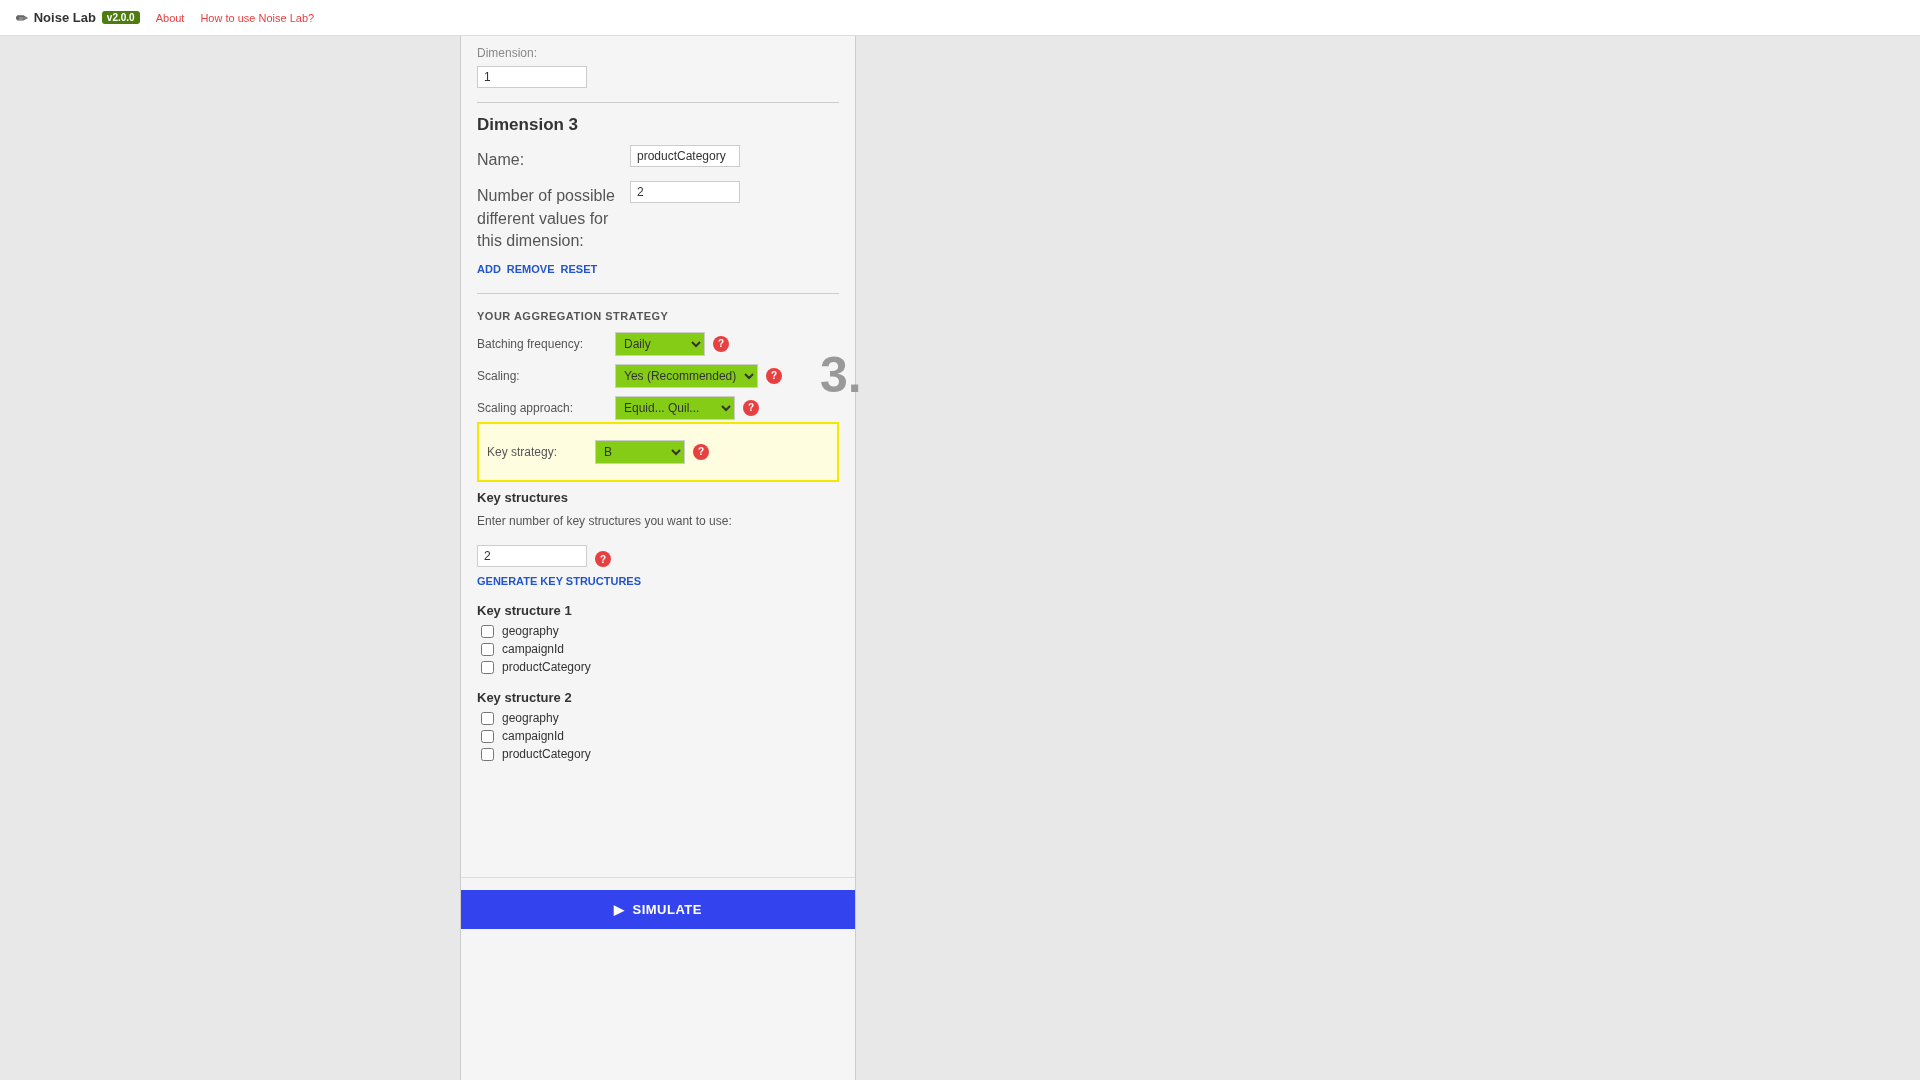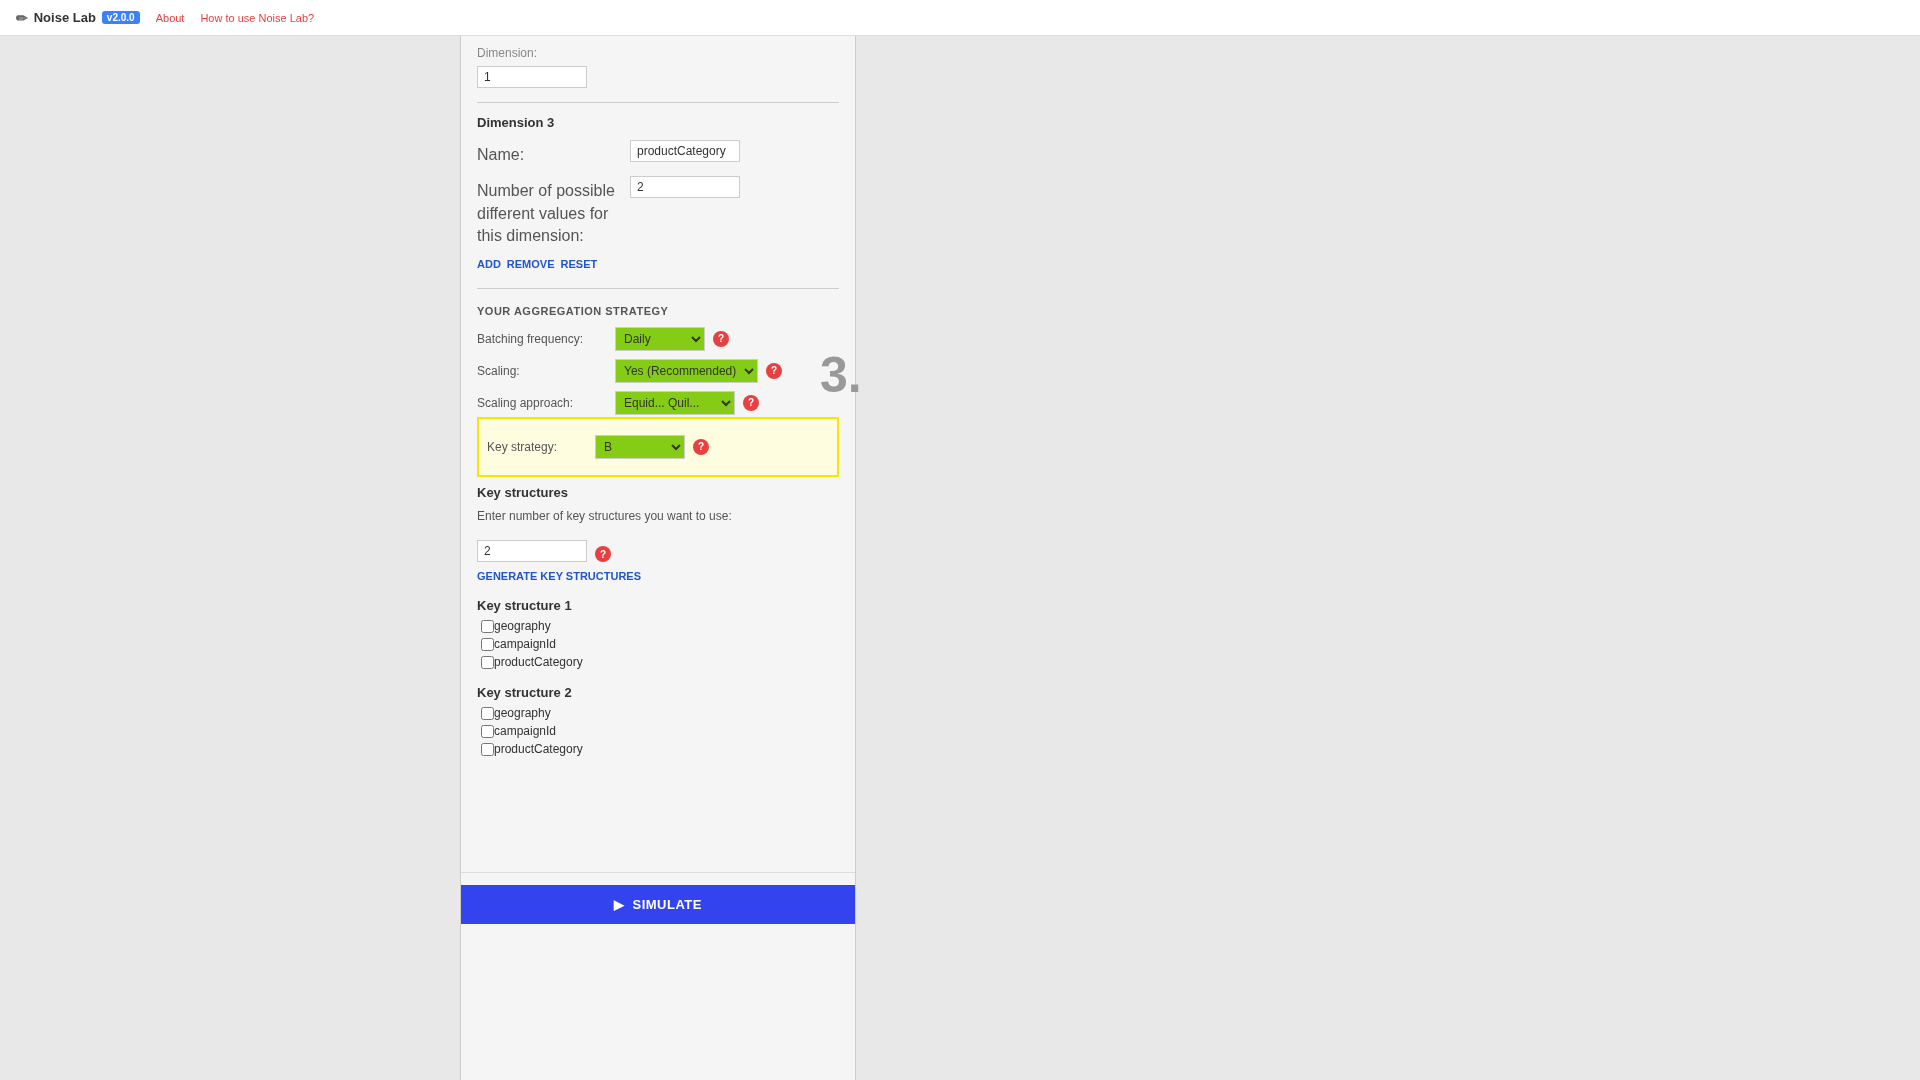--- a/index.html
+++ b/index.html
@@ -35,21 +35,21 @@
       gap: 6px;
       font-size: 13px;
       font-weight: bold;
       color: #333;
     }
     .nav-logo-icon {
       color: #666;
       font-size: 14px;
     }
     .version-badge {
-      background: #3b82f6;
+      background: #4d7c0f;
       color: #fff;
       font-size: 10px;
       padding: 1px 5px;
       border-radius: 3px;
     }
     .nav-link {
       color: #e84040;
       font-size: 11px;
       cursor: pointer;
       text-decoration: none;
@@ -87,21 +87,21 @@
     .panel-container::-webkit-scrollbar-track {
       background: #e0e0e0;
     }
     .panel-container::-webkit-scrollbar-thumb {
       background: #aaa;
       border-radius: 4px;
     }
 
     
     .dimension-label {
-      font-size: 13px;
+      font-size: 17px;
       font-weight: bold;
       color: #333;
       margin-bottom: 10px;
       margin-top: 12px;
     }
 
     .field-row {
       display: flex;
       align-items: flex-start;
       margin-bottom: 10px;
@@ -253,20 +253,21 @@
     .key-struct-group-title {
       font-size: 13px;
       font-weight: bold;
       color: #333;
       margin-bottom: 6px;
     }
 
     .checkbox-item {
       display: flex;
       align-items: center;
+      gap: 8px;
       margin-bottom: 4px;
       padding-left: 4px;
     }
 
     .checkbox-item input[type="checkbox"] {
       cursor: pointer;
     }
 
     .checkbox-label {
       font-size: 12px;

